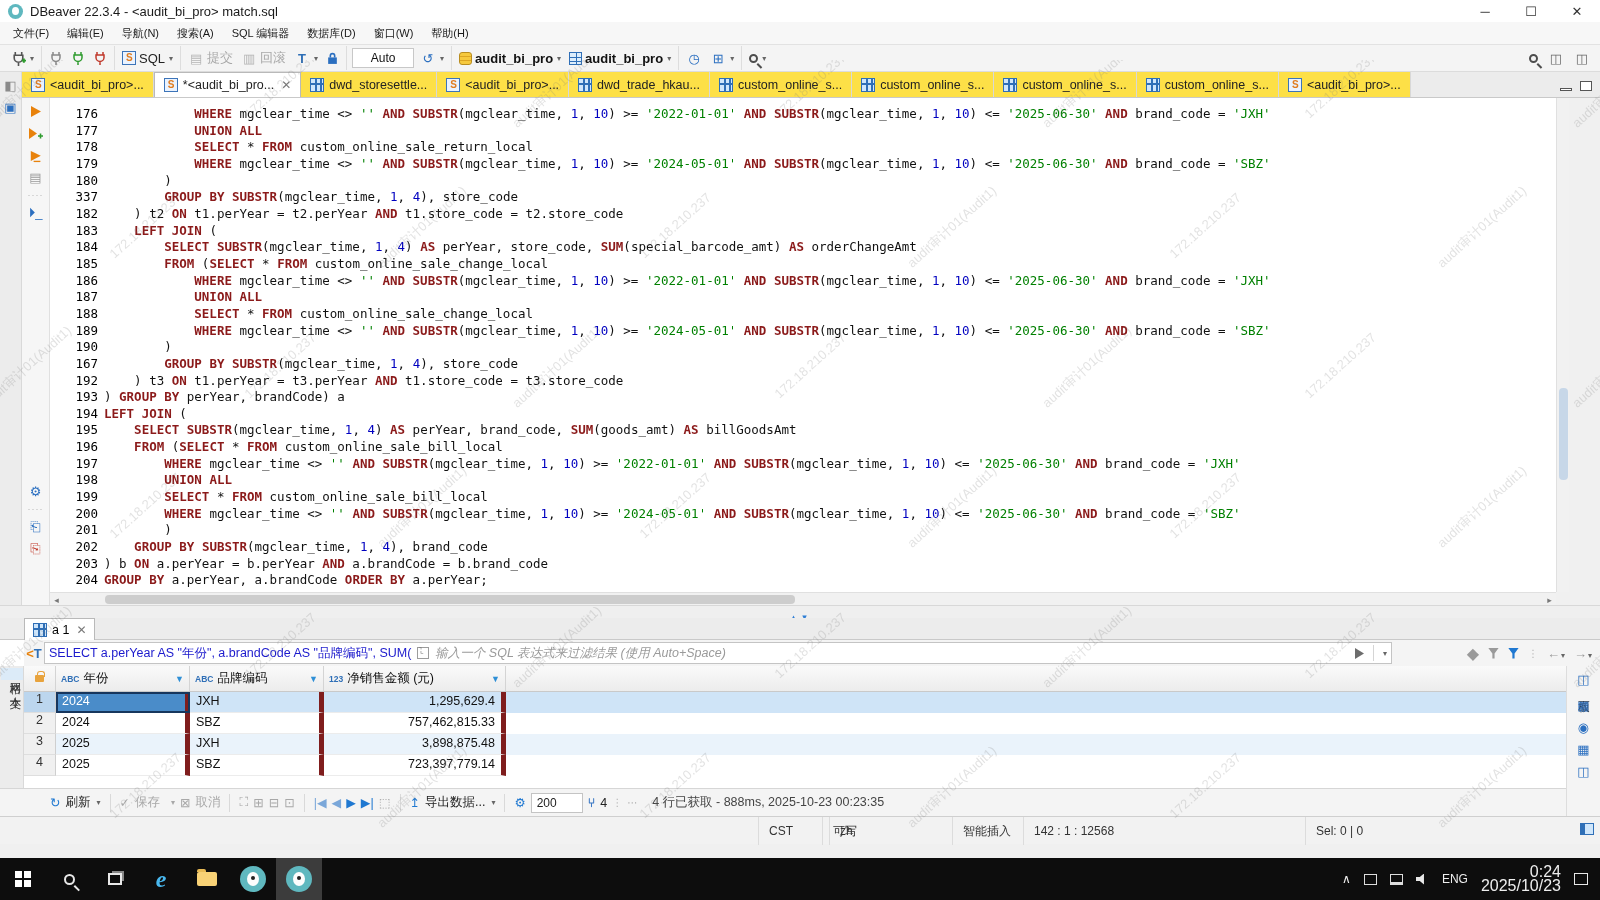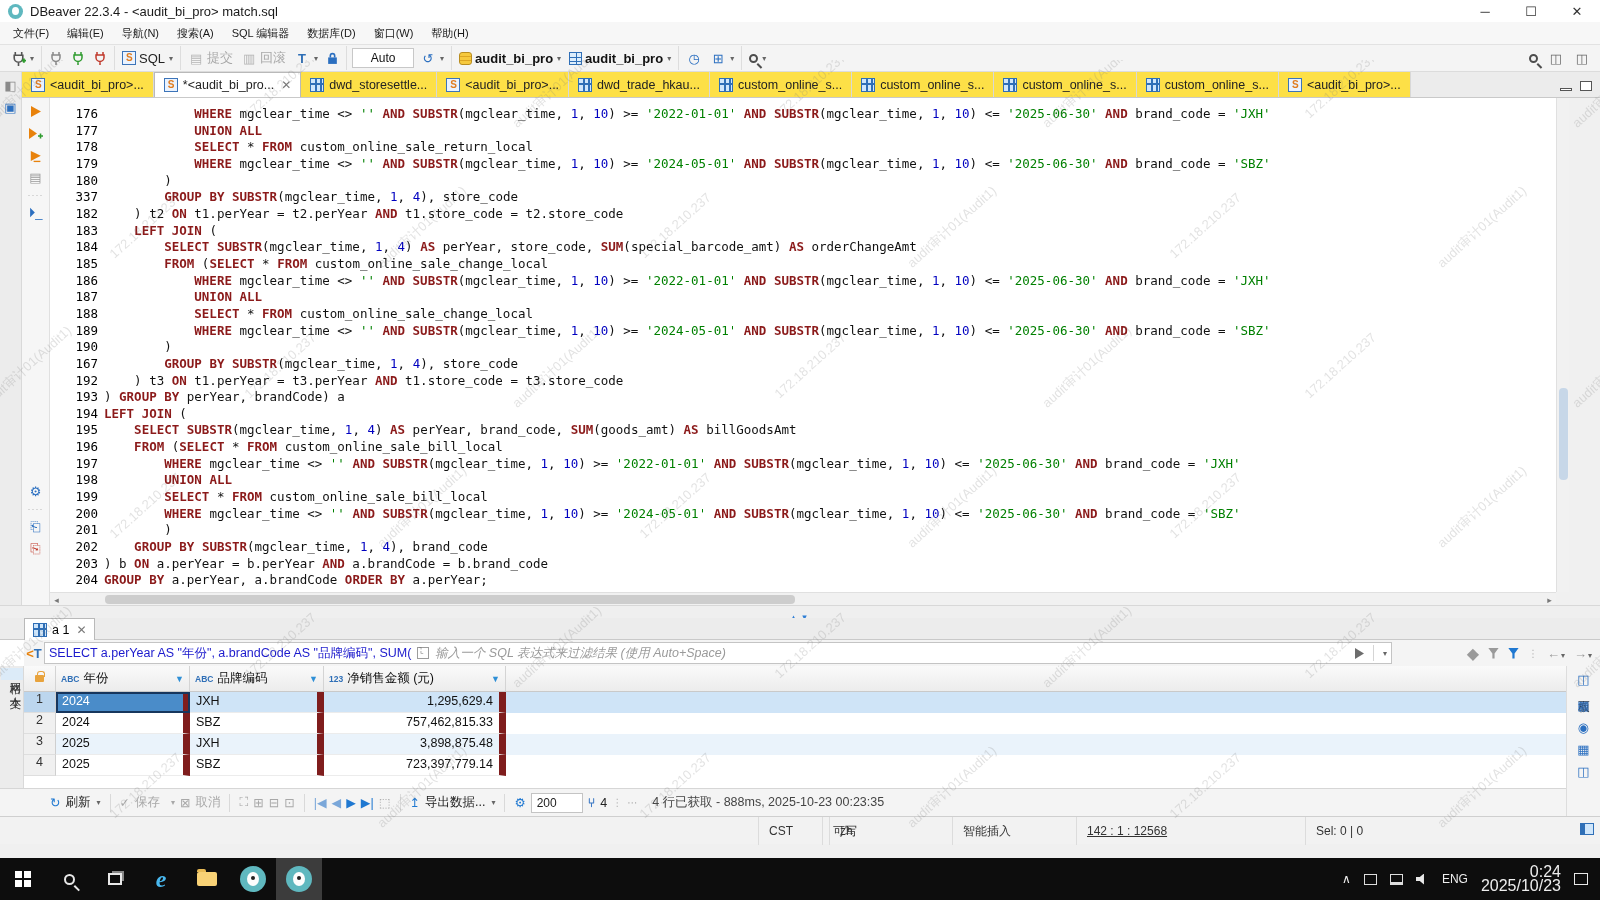--- a/index.html
+++ b/index.html
@@ -94,21 +94,21 @@
   #grid { position:absolute; left:24px; top:0; width:1542px; height:140px; overflow:hidden; background:#fff; }
   #ghead { display:flex; height:26px; background:linear-gradient(#fafafa,#ececec); border-bottom:1px solid #c9c9c9; font-size:12.5px; color:#111; }
   .hc { display:flex; align-items:center; gap:4px; padding:0 5px; border-right:1px solid #d4d4d4; }
   .hc .typ { color:#2f6fb7; font-size:8.5px; font-weight:bold; }
   .hc .drop { color:#2f8fd6; font-size:9px; margin-left:auto; }
   .lockico { width:9px; height:7px; background:#e8a33d; border-radius:1px; position:relative; margin:auto; }
   .lockico::before { content:""; position:absolute; left:1.5px; top:-4px; width:6px; height:5px; border:1.5px solid #e8a33d; border-bottom:none; border-radius:3px 3px 0 0; }
   .grow { display:flex; height:21px; font-size:12.5px; color:#111; background:#fff; }
   .grow.odd { background:#eaf3fb; }
   .grow.selrow { background:#cfe4f7; }
-  .gc { padding:2px 6px; border-right:7px solid #7f1d1d; border-bottom:1px solid #ececec; white-space:nowrap; overflow:hidden; }
+  .gc { padding:2px 6px; border-right:5px solid #7f1d1d; border-bottom:1px solid #ececec; white-space:nowrap; overflow:hidden; }
   .gc.num { text-align:right; }
   .rownum { width:32px; background:#f0f0f0; color:#333; text-align:center; border-right:1px solid #cfcfcf; border-bottom:1px solid #dedede; }
   .rownum.sel { background:#bcd6ee; }
   .selcell { background:#4a8cc9 !important; color:#fff; outline:2px solid #17365d; outline-offset:-2px; }
   #rightstrip { position:absolute; right:0; top:0; width:34px; height:168px; background:#f4f4f4; border-left:1px solid #ddd; text-align:center; }
   .vlabel { writing-mode:vertical-rl; text-orientation:upright; font-size:11.5px; color:#333; margin:2px auto; }
 
   #rtoolbar { position:absolute; left:0; top:170px; width:1566px; height:28px; background:#f4f4f4; border-top:1px solid #d6d6d6; display:flex; align-items:center; gap:5px; padding-left:50px; font-size:12.5px; color:#222; }
   .rsep { width:1px; height:18px; background:#d9d9d9; margin:0 4px; }
   .blue { color:#1f78d1; }
@@ -542,21 +542,21 @@
       <span id="rstatus">4 行已获取 - 888ms, 2025-10-23 00:23:35</span>
     </div>
   </div>
 
   <div id="statusbar">
     <span id="sb-right-ico"></span>
   <span class="sseg" style="left: 758px; width: 37px;">CST</span>
       <span class="sseg" style="left: 829px; width: 27px;">zh</span>
       <span class="sseg" style="left: 822px; width: 60px;">可写</span>
       <span class="sseg" style="left: 952px; width: 95px;">智能插入</span>
-      <span class="sseg" style="left: 1076px; width: 150px; text-decoration: underline;">142 : 1 : 12568</span>
+      <span class="sseg" style="left: 1023px; width: 150px;">142 : 1 : 12568</span>
       <span class="sseg" style="left: 1305px; width: 85px;">Sel: 0 | 0</span>
     </div>
 
   <div id="wm">
       <span class="wmt" style="left: -30px; top: 18px;">audit审计01(Audit1)</span>
       <span class="wmt" style="left: 235px; top: 18px;">172.18.210.237</span>
       <span class="wmt" style="left: 500px; top: 18px;">audit审计01(Audit1)</span>
       <span class="wmt" style="left: 765px; top: 18px;">172.18.210.237</span>
       <span class="wmt" style="left: 1030px; top: 18px;">audit审计01(Audit1)</span>
       <span class="wmt" style="left: 1295px; top: 18px;">172.18.210.237</span>

